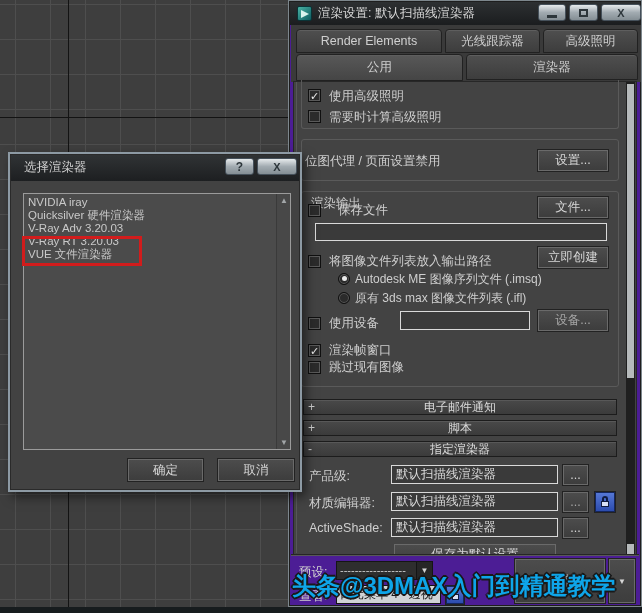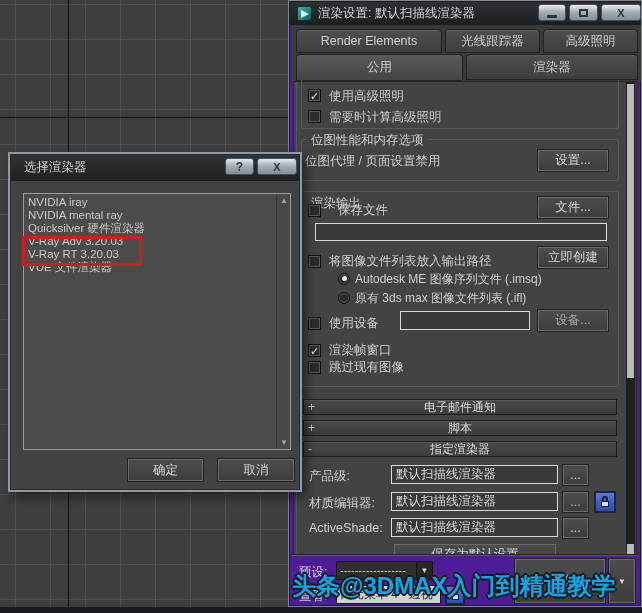--- a/index.html
+++ b/index.html
@@ -162,21 +162,20 @@
 
   <div class="group noTop" style="left:12px;top:79px;width:318px;height:49px;"></div>
   <div class="cb" style="left:19px;top:88px;">
       <span class="chk">✓</span>
     </div>
   <div class="lbl" style="left:40px;top:87px;">使用高级照明</div>
   <div class="cb" style="left:19px;top:109px;"></div>
   <div class="lbl" style="left:40px;top:108px;">需要时计算高级照明</div>
 
   <div class="group" style="left:12px;top:138px;width:318px;height:42px;"></div>
-  <div class="gtitle" style="left:18px;top:131px;">位图性能和内存选项</div>
   <div class="lbl" style="left:16px;top:152px;">位图代理 / 页面设置禁用</div>
   <div class="btn" style="left:249px;top:149px;width:70px;height:21px;">
       <span>设置...</span>
     </div>
 
   <div class="group" style="left:12px;top:190px;width:318px;height:196px;"></div>
   <div class="gtitle" style="left:18px;top:194px;">渲染输出</div>
 
   <div class="cb" style="left:19px;top:203px;"></div>
   <div class="lbl" style="left:40px;top:201px;margin-left:9px;">保存文件</div>
@@ -281,21 +280,20 @@
   <div class="wbtn" style="left:215px;top:4px;width:29px;">
       <span class="glyph-q">?</span>
     </div>
   <div class="wbtn" style="left:247px;top:4px;width:40px;">
       <span class="glyph-x">X</span>
     </div>
 
   <div class="listbox">
     <div style="padding-top:2px;">
       <div class="li">NVIDIA iray</div>
-      <div class="li">NVIDIA mental ray</div>
       <div class="li">Quicksilver 硬件渲染器</div>
       <div class="li">V-Ray Adv 3.20.03</div>
       <div class="li">V-Ray RT 3.20.03</div>
       <div class="li">VUE 文件渲染器</div>
     </div>
     <div class="lsb">
       <span class="up">▲</span>
       <span class="dn">▼</span>
     </div>
   </div>

